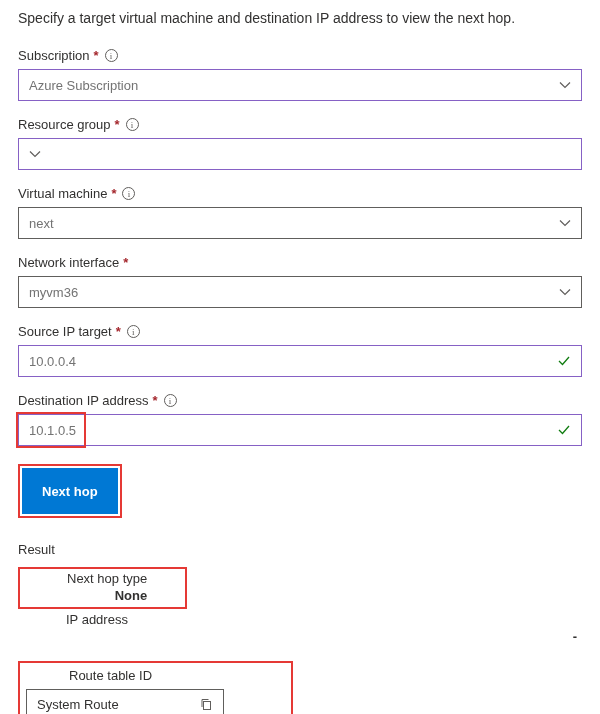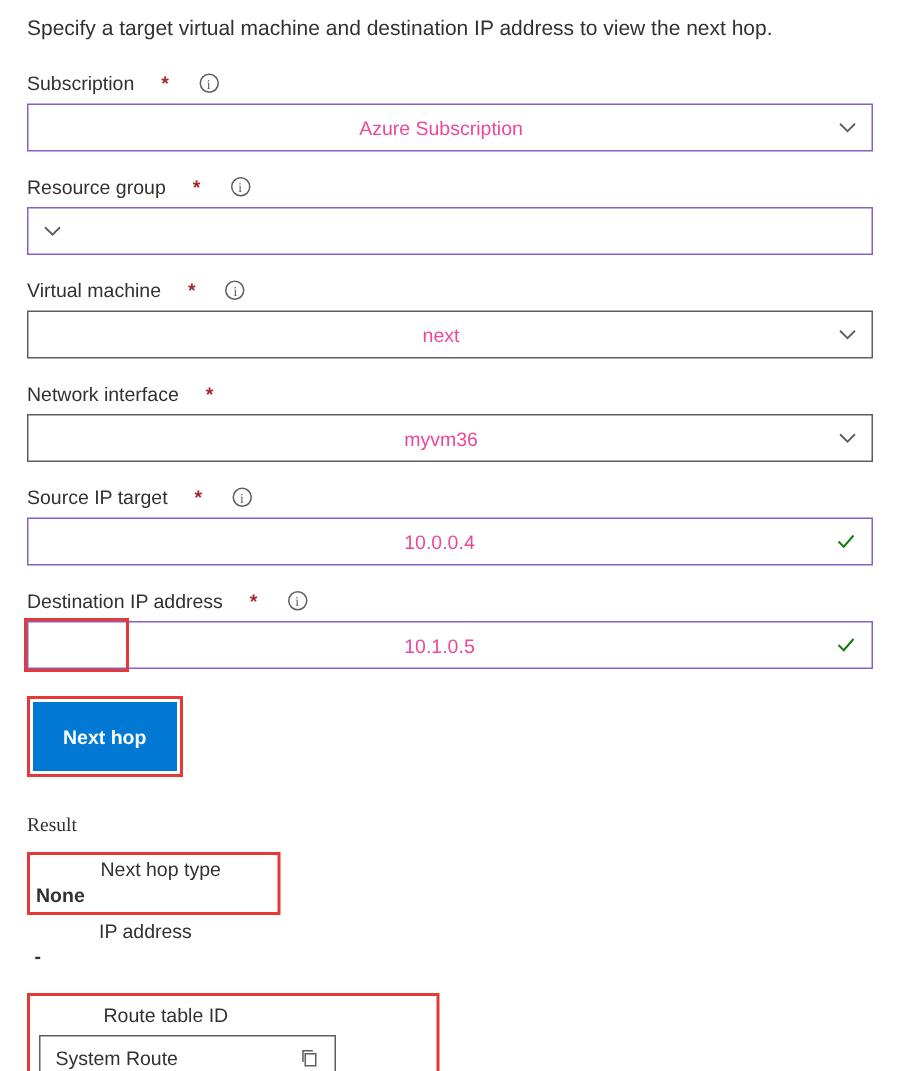--- a/index.html
+++ b/index.html
@@ -22,21 +22,21 @@
     }
     .field-group {
       margin-bottom: 16px;
     }
     .field-label {
       font-size: 13px;
       color: #323130;
       margin-bottom: 6px;
       display: flex;
       align-items: center;
-      gap: 18px;
+      gap: 4px;
     }
     .required-asterisk {
       color: #a4262c;
       font-weight: bold;
     }
     .info-icon {
       width: 13px;
       height: 13px;
       border: 1px solid #605e5c;
       border-radius: 50%;
@@ -68,22 +68,21 @@
       cursor: pointer;
     }
     .field-input.dropdown.dark {
       border-color: #605e5c;
     }
     .field-input.text-validated {
       border-color: #8661c5;
     }
     .field-value {
       flex: 1;
-      color: #ec4899;
-      text-align: center;
+      color: #737373;
     }
     .chevron-down {
       width: 12px;
       height: 8px;
       flex-shrink: 0;
     }
     .chevron-down svg {
       display: block;
     }
     .checkmark {
@@ -125,37 +124,37 @@
     .btn-wrapper {
       margin-top: 18px;
       margin-bottom: 24px;
     }
     .result-section {
       margin-top: 4px;
     }
     .result-heading {
       font-size: 13px;
       margin-bottom: 10px;
-      font-family: Liberation Serif, serif;
     }
     .result-block {
       margin-bottom: 14px;
       padding: 3px 5px;
     }
     .result-label {
       font-size: 13px;
       color: #323130;
       margin-bottom: 2px;
       margin-left: 43px;
     }
     .result-value {
       font-size: 13px;
     }
     .result-value.bold {
       font-weight: 700;
+      text-align: right;
     }
     .route-table-box {
       padding: 5px 6px 10px 6px;
       border: 2px solid #e53935;
       display: inline-block;
       width: 275px;
     }
     .route-table-value {
       border: 1px solid #605e5c;
       height: 30px;

